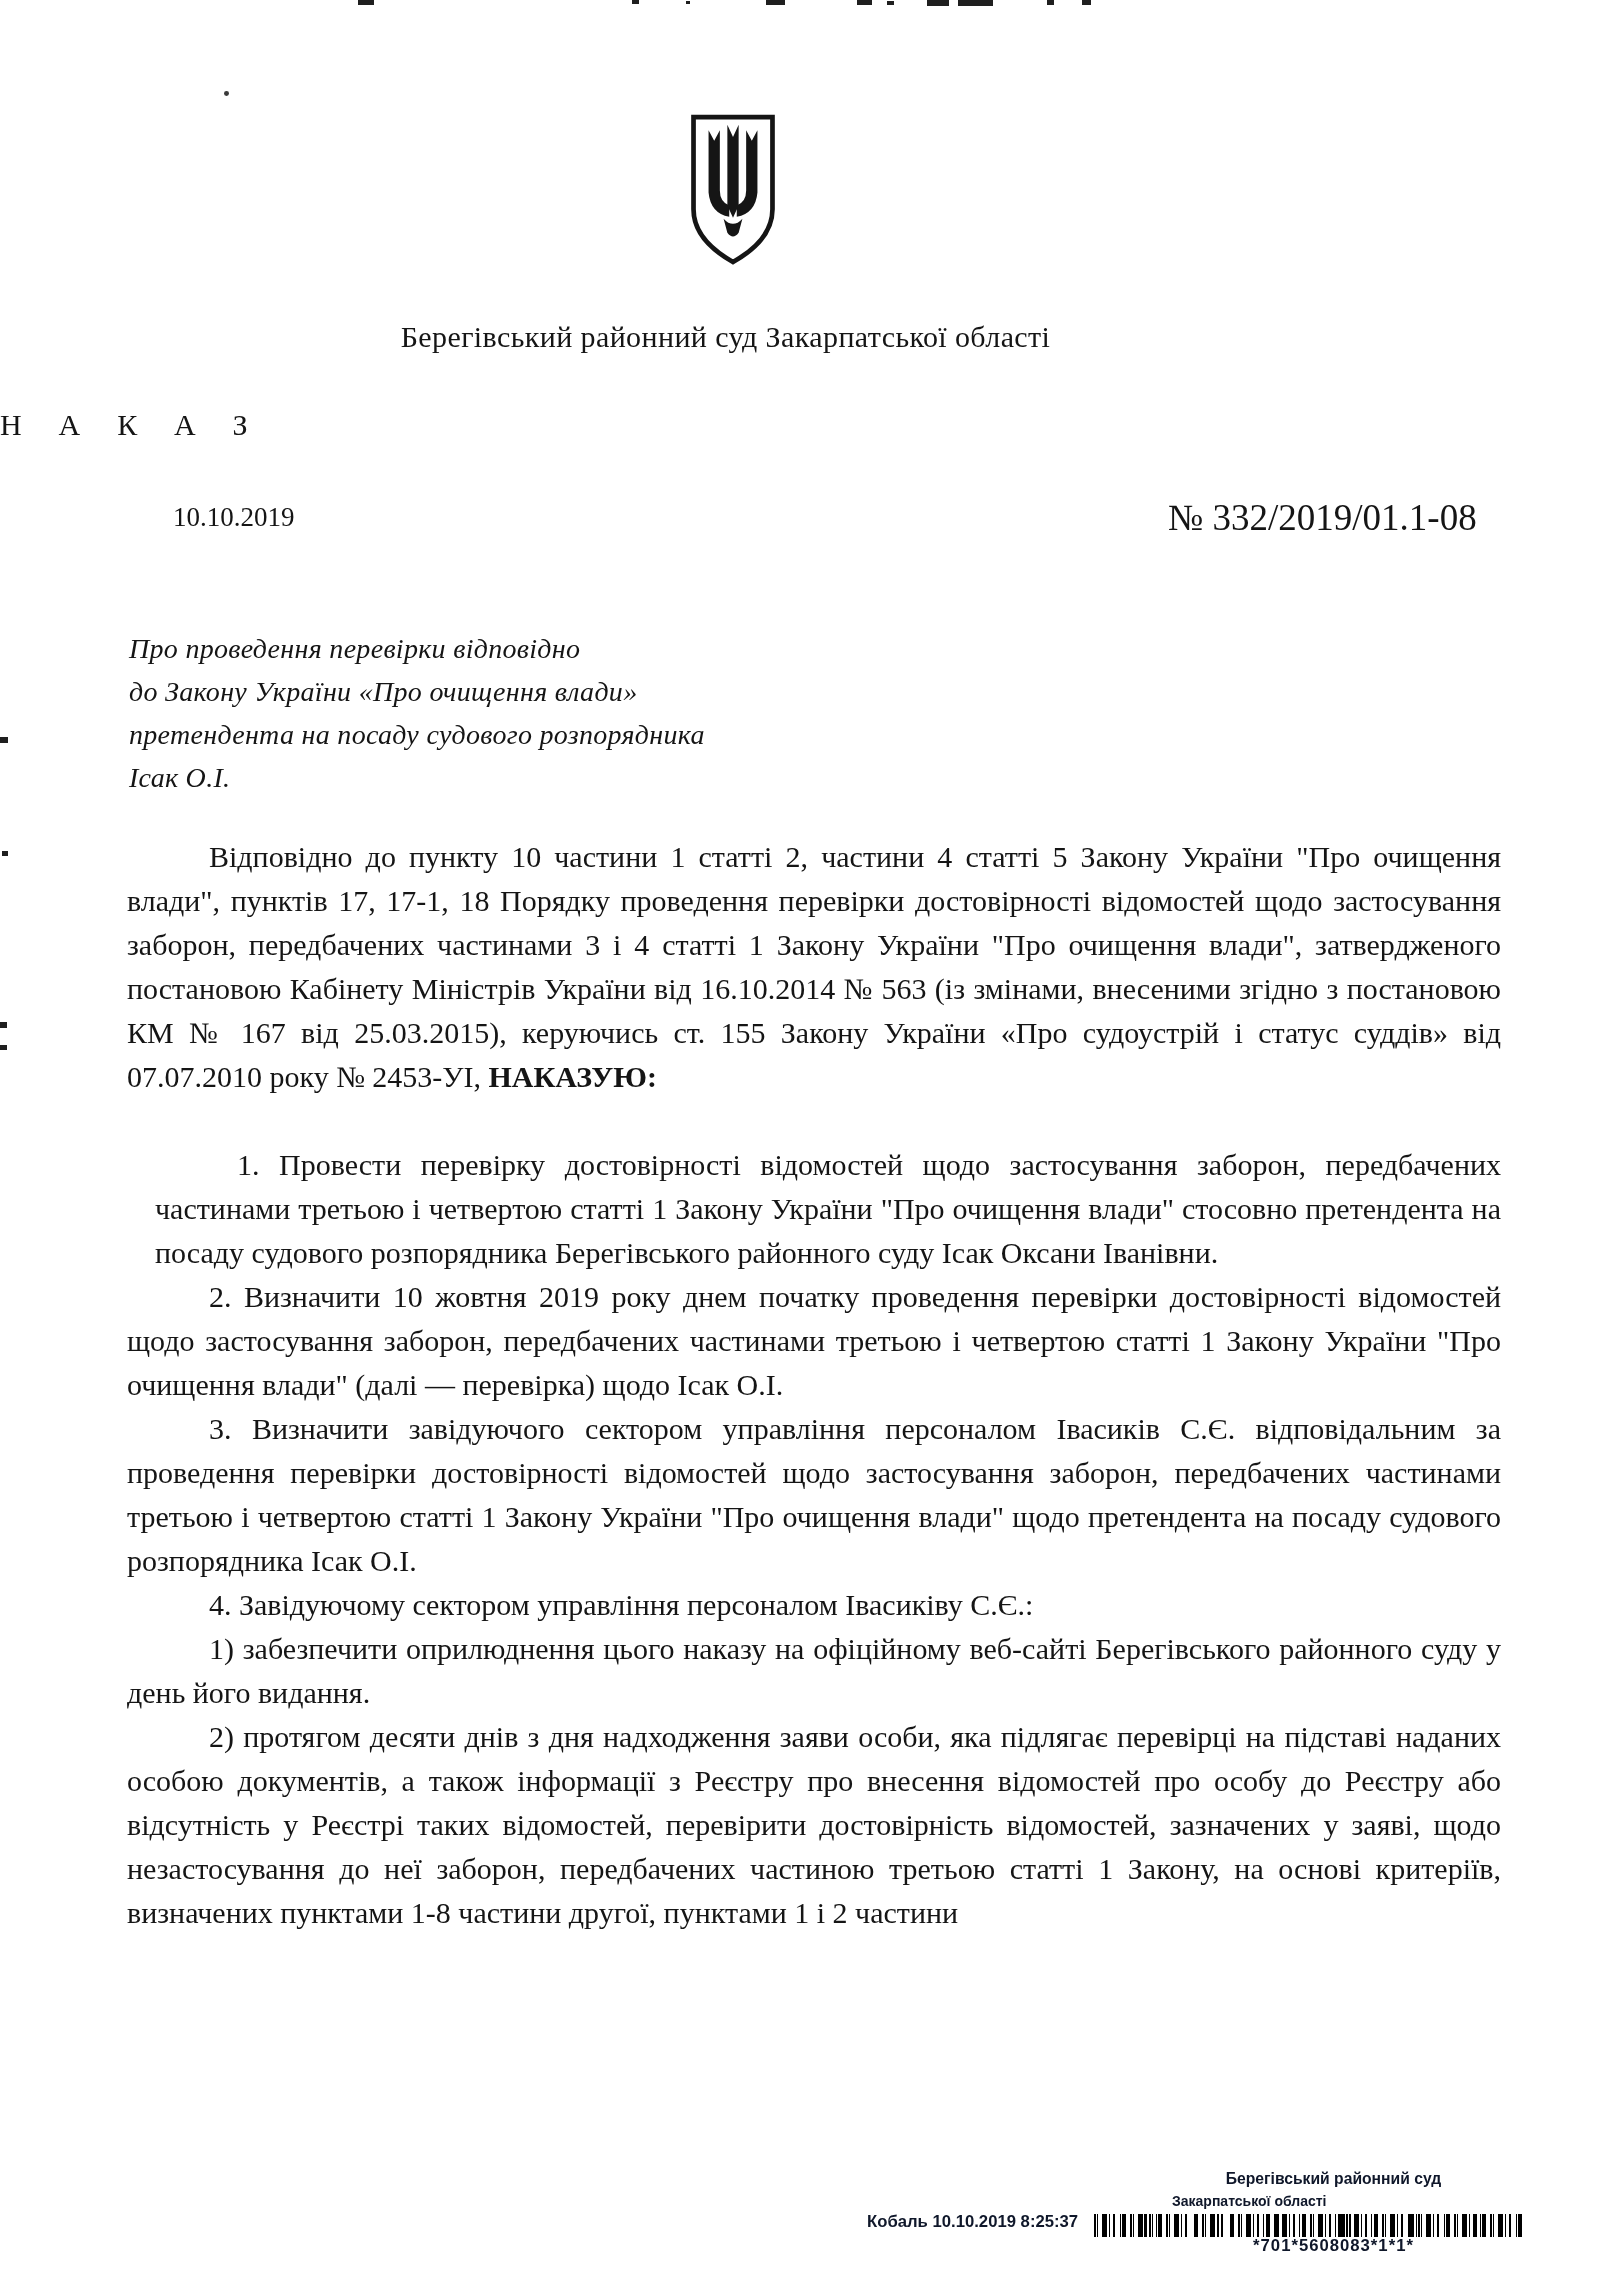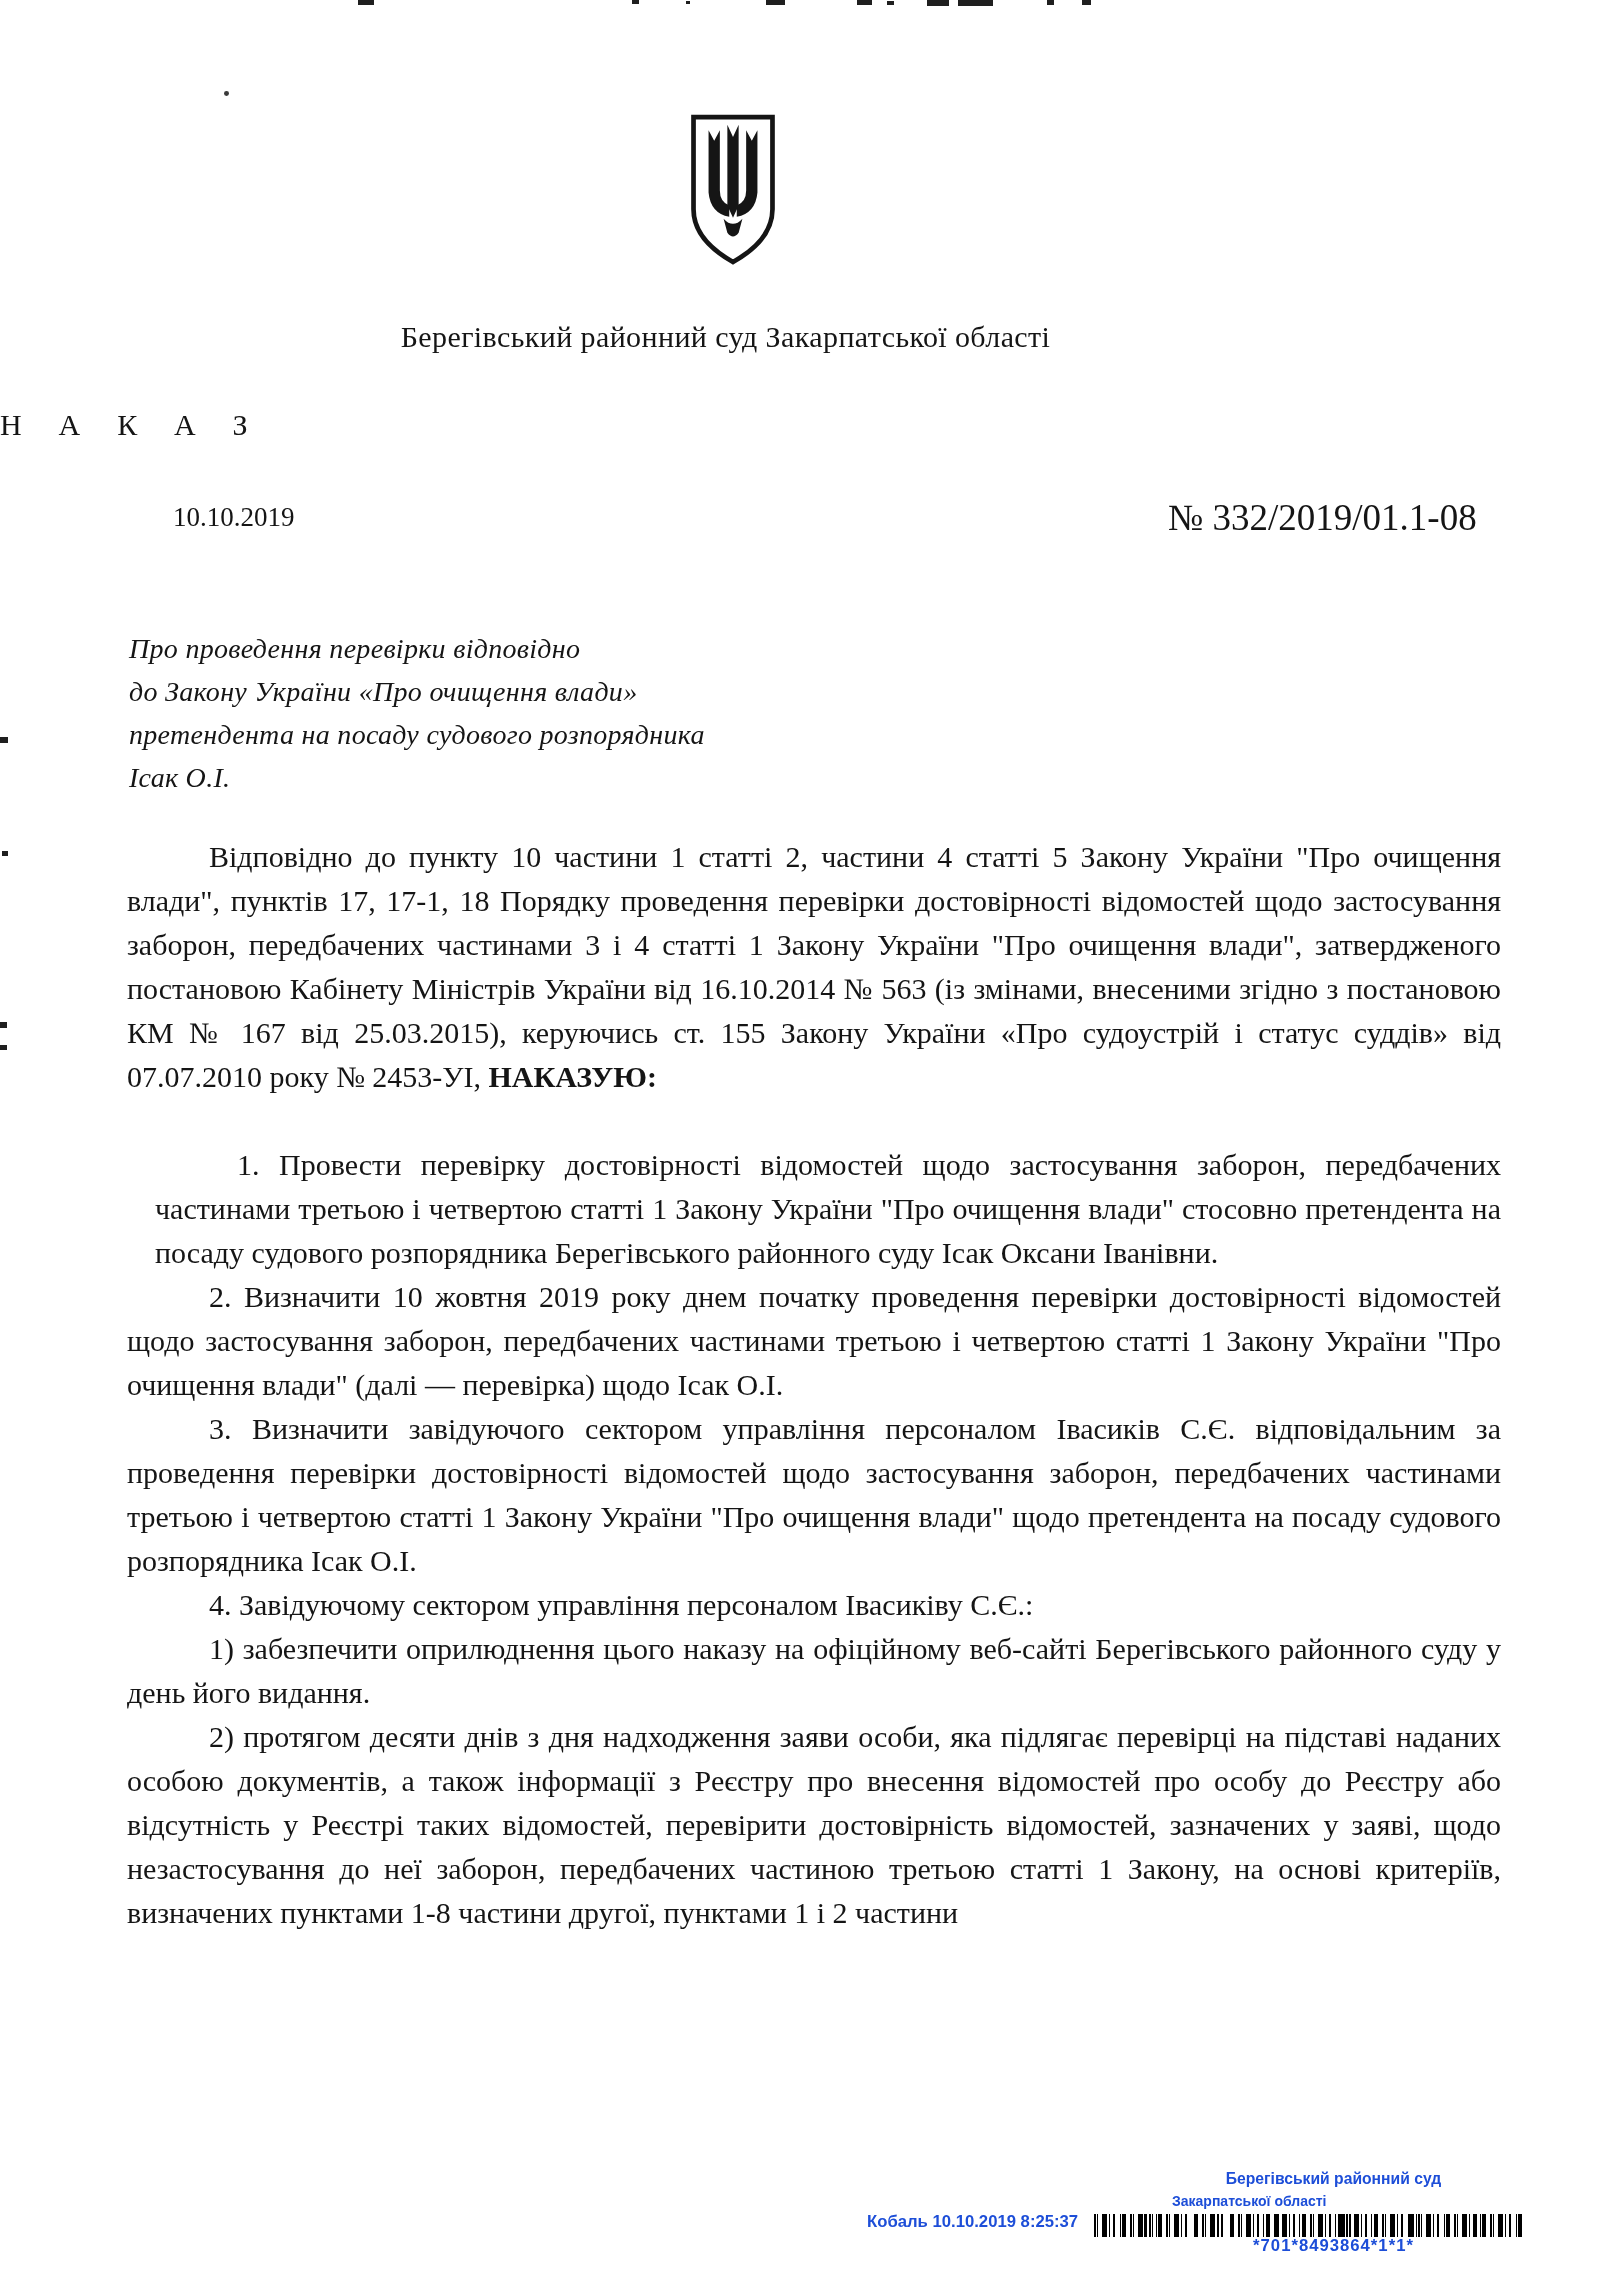--- a/index.html
+++ b/index.html
@@ -35,21 +35,21 @@
   }
 
   .body-text{
     position:absolute;left:127px;top:835px;width:1374px;
     font-size:30px;line-height:44px;text-align:justify;
   }
   .body-text p{margin:0;text-indent:82px;}
   .body-text p.gap{margin-top:44px;margin-left:28px;}
   .b{font-weight:bold;}
 
-  .stamp{font-family:"Liberation Sans","DejaVu Sans",sans-serif;font-weight:bold;color:#1d4ed8;}
+  .stamp{font-family:"Liberation Sans","DejaVu Sans",sans-serif;font-weight:bold;color:#0f172a;}
   .stamp-line1{position:absolute;left:1172px;top:2170px;width:323px;text-align:center;font-size:15.7px;}
   .stamp-line2{position:absolute;left:1172px;top:2193px;width:323px;text-align:left;font-size:14px;}
   .stamp-signer{position:absolute;left:867px;top:2212px;font-size:16.7px;white-space:nowrap;}
   .barcode{
     position:absolute;left:1094px;top:2214px;width:429px;height:22.5px;
     background-color:#fff;
     background-image:
       repeating-linear-gradient(90deg,
         transparent 0 50px,#000 50px 53px,transparent 53px 58px,#000 58px 59px,transparent 59px 66px),
       repeating-linear-gradient(90deg,
@@ -113,17 +113,17 @@
     <p>4. Завідуючому сектором управління персоналом Івасиківу С.Є.:</p>
     <p>1) забезпечити оприлюднення цього наказу на офіційному веб-сайті Берегівського районного суду у день його видання.</p>
     <p>2) протягом десяти днів з дня надходження заяви особи, яка підлягає перевірці на підставі наданих особою документів, а також інформації з Реєстру про внесення відомостей про особу до Реєстру або відсутність у Реєстрі таких відомостей, перевірити достовірність відомостей, зазначених у заяві, щодо незастосування до неї заборон, передбачених частиною третьою статті 1 Закону, на основі критеріїв, визначених пунктами 1-8 частини другої, пунктами 1 і 2 частини</p>
   </div>
 
   <div>
     <div class="stamp stamp-line1">Берегівський районний суд</div>
     <div class="stamp stamp-line2">Закарпатської області</div>
     <div class="stamp stamp-signer">Кобаль 10.10.2019 8:25:37</div>
     <div class="barcode"></div>
-    <div class="stamp barcode-text">*701*8493864*1*1*</div>
+    <div class="stamp barcode-text">*701*5608083*1*1*</div>
   </div>
 
 </div>
 
 
 </body></html>

